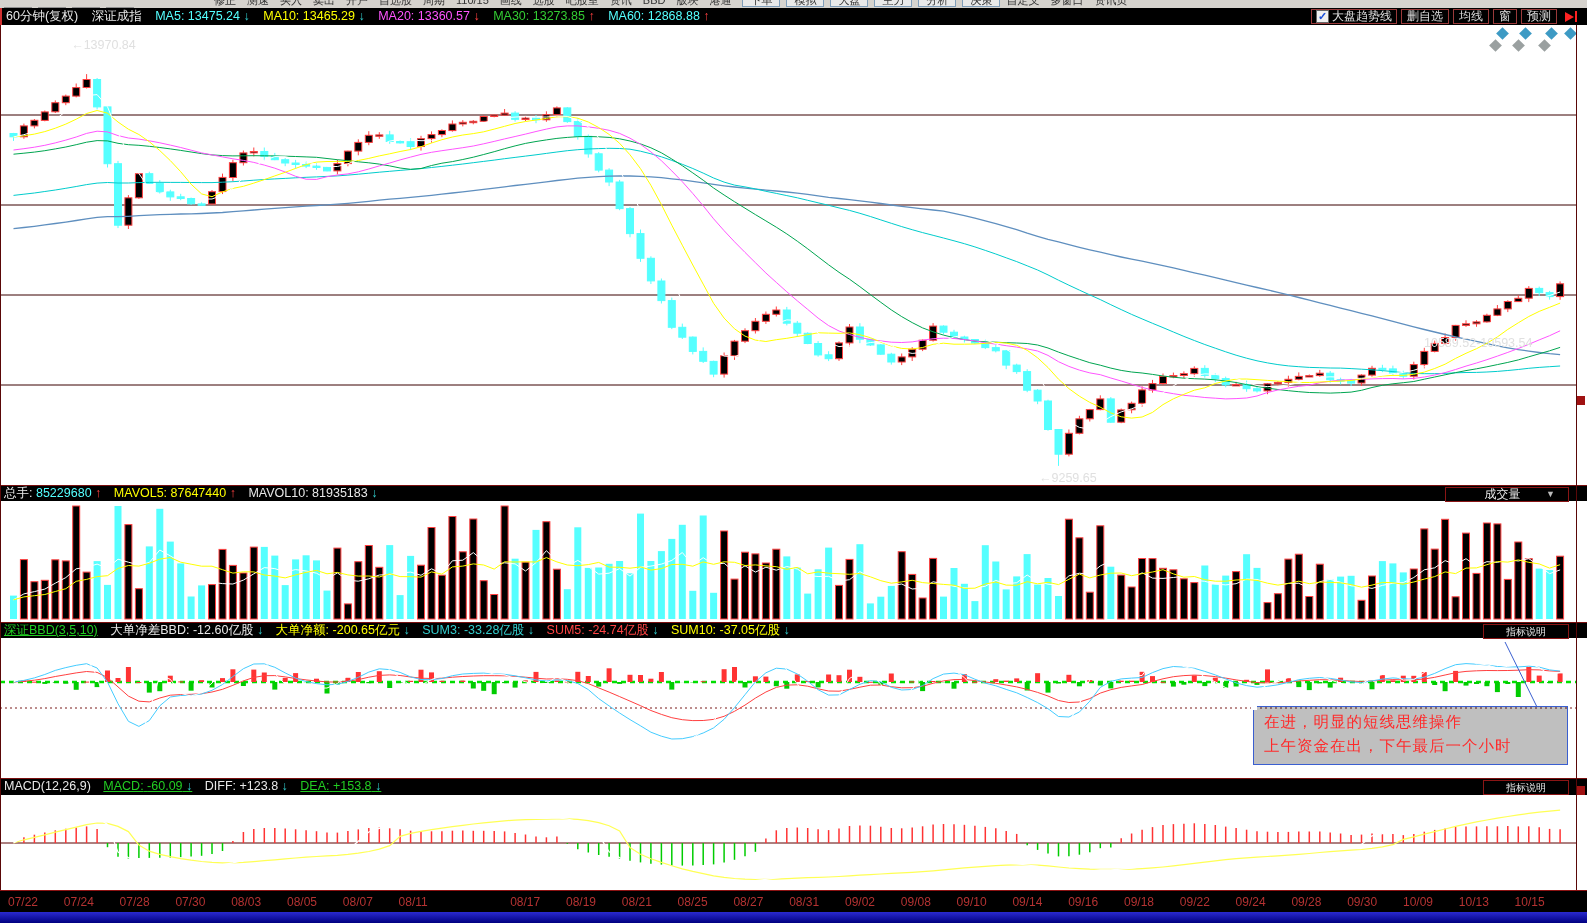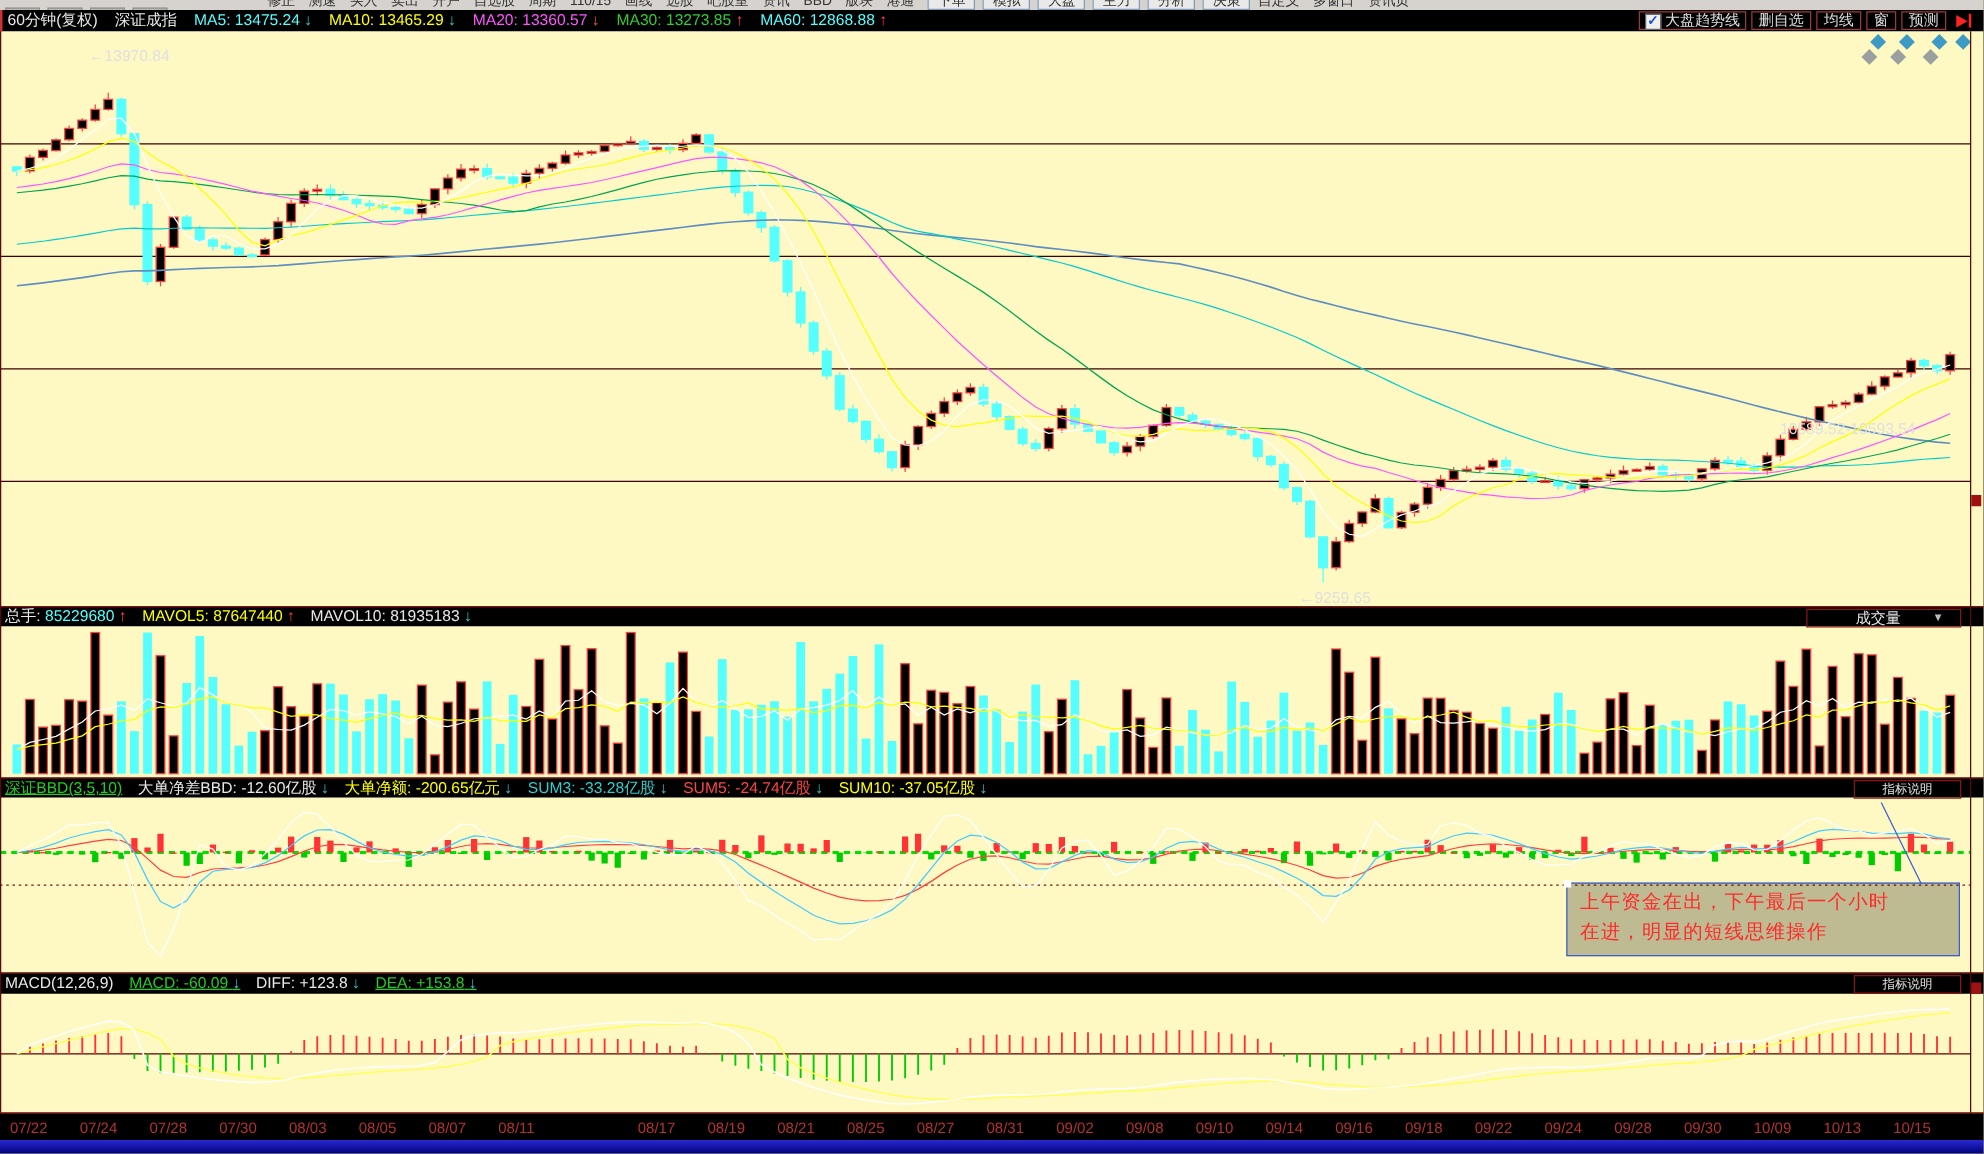--- a/index.html
+++ b/index.html
@@ -1,16 +1,16 @@
 <!DOCTYPE html>
 <html><head>
 <meta charset="utf-8">
 <style>
   html,body{margin:0;padding:0;background:#000;}
-  #app{position:relative;width:1587px;height:923px;background:#fef9c3;overflow:hidden;
+  #app{position:relative;width:1587px;height:923px;background:#ffffff;overflow:hidden;
        font-family:"Liberation Sans",sans-serif;-webkit-font-smoothing:none;}
   .abs{position:absolute;}
 
   
   #menustrip{left:0;top:0;width:1587px;height:8px;background:#d6d3ce;overflow:hidden;color:#333;}
   #menuicons{position:absolute;left:4px;top:0px;white-space:nowrap;}
   .mico{display:inline-block;width:26px;height:5px;background:#bcb9b2;border:1px solid #8f8f8f;margin-right:6px;}
   #menuline{position:absolute;left:214px;top:-7px;white-space:nowrap;font-size:11px;}
   #menuline span{margin-right:11px;}
   #menuline span.mbtn{border:1px solid #7f9db9;background:#e9e9e9;padding:0 7px;margin-right:6px;}
@@ -737,22 +737,22 @@
       <rect x="1515.8" y="44" width="5" height="15.0" fill="#00cc00"></rect>
       <rect x="1526.3" y="29.0" width="5" height="15.0" fill="#ff3333"></rect>
       <rect x="1536.7" y="37.6" width="5" height="6.4" fill="#ff3333"></rect>
       <rect x="1547.1" y="44" width="5" height="1.1" fill="#00cc00"></rect>
       <rect x="1557.6" y="35.4" width="5" height="8.6" fill="#ff3333"></rect>
       <polyline fill="none" stroke="#ff4040" stroke-width="1" points="13.5,44.0 23.9,43.3 34.4,42.2 44.8,40.6 55.3,38.5 65.8,36.7 76.2,34.9 86.6,33.5 97.1,34.4 107.5,39.6 118.0,48.9 128.4,58.1 138.9,63.2 149.3,63.9 159.8,60.0 170.3,57.2 180.7,56.6 191.1,56.3 201.6,55.7 212.0,54.0 222.5,51.3 232.9,47.3 243.4,42.9 253.8,39.4 264.3,37.7 274.8,37.6 285.2,38.9 295.6,40.5 306.1,41.9 316.5,43.0 327.0,43.9 337.4,44.1 347.9,43.2 358.3,41.6 368.8,39.2 379.3,37.4 389.7,36.9 400.1,37.5 410.6,39.0 421.0,40.2 431.5,40.5 441.9,40.2 452.4,39.2 462.8,38.5 473.3,38.0 483.7,37.7 494.2,37.7 504.6,37.8 515.1,38.3 525.5,39.2 536.0,40.2 546.4,41.0 556.9,40.8 567.3,41.3 577.8,42.7 588.3,45.6 598.7,49.9 609.1,54.1 619.6,58.6 630.0,63.1 640.5,67.7 650.9,72.5 661.4,76.4 671.8,79.7 682.3,81.7 692.8,82.6 703.2,82.5 713.6,81.4 724.1,78.3 734.5,73.3 745.0,67.1 755.4,60.1 765.9,54.0 776.3,49.4 786.8,47.1 797.3,46.8 807.7,48.2 818.1,50.8 828.6,53.0 839.0,53.2 849.5,51.4 859.9,49.2 870.4,47.2 880.8,47.0 891.3,48.7 901.7,49.8 912.2,49.7 922.6,48.3 933.1,45.3 943.5,42.9 954.0,41.6 964.4,41.4 974.9,42.6 985.3,44.0 995.8,45.3 1006.2,47.0 1016.7,48.9 1027.2,51.4 1037.6,54.4 1048.0,58.0 1058.5,62.5 1068.9,64.5 1079.4,64.0 1089.8,60.6 1100.3,55.1 1110.8,51.7 1121.2,49.4 1131.6,47.9 1142.1,46.5 1152.5,43.5 1163.0,40.8 1173.4,38.7 1183.9,37.6 1194.3,37.1 1204.8,37.6 1215.3,38.6 1225.7,40.1 1236.1,41.9 1246.6,43.4 1257.0,44.6 1267.5,44.8 1277.9,44.7 1288.4,44.0 1298.8,43.0 1309.3,42.3 1319.8,41.7 1330.2,41.8 1340.6,42.3 1351.1,43.1 1361.5,43.5 1372.0,43.0 1382.4,42.2 1392.9,41.6 1403.3,41.8 1413.8,41.8 1424.3,41.0 1434.7,39.3 1445.1,37.0 1455.6,34.7 1466.0,33.4 1476.5,32.8 1486.9,32.5 1497.4,32.6 1507.8,32.5 1518.3,32.2 1528.8,31.7 1539.2,31.9 1549.6,32.9 1560.1,33.4"></polyline>
       <polyline fill="none" stroke="#44ccff" stroke-width="1" points="13.5,44.0 23.9,42.4 34.4,39.9 44.8,36.5 55.3,32.4 65.8,29.6 76.2,27.3 86.6,25.7 97.1,30.0 107.5,44.1 118.0,65.7 128.4,83.3 138.9,88.4 149.3,82.6 159.8,67.8 170.3,59.0 180.7,57.5 191.1,57.2 201.6,56.0 212.0,52.3 222.5,46.5 232.9,38.5 243.4,30.7 253.8,26.0 264.3,25.8 274.8,29.3 285.2,34.9 295.6,40.1 306.1,43.6 316.5,45.6 327.0,46.8 337.4,46.4 347.9,43.5 358.3,39.3 368.8,34.1 379.3,30.8 389.7,31.6 400.1,34.4 410.6,38.9 421.0,41.5 431.5,41.7 441.9,40.5 452.4,37.7 462.8,36.0 473.3,35.4 483.7,35.1 494.2,35.7 504.6,36.3 515.1,37.8 525.5,39.8 536.0,41.9 546.4,43.0 556.9,41.8 567.3,42.5 577.8,45.5 588.3,51.6 598.7,60.6 609.1,67.9 619.6,75.0 630.0,81.6 640.5,87.8 650.9,94.2 661.4,98.2 671.8,101.0 682.3,100.7 692.8,98.6 703.2,95.0 713.6,89.9 724.1,81.3 734.5,69.6 745.0,56.7 755.4,43.8 765.9,34.8 776.3,30.2 786.8,31.1 797.3,36.0 807.7,43.2 818.1,51.7 828.6,57.1 839.0,56.9 849.5,51.5 859.9,46.3 870.4,42.6 880.8,43.8 891.3,49.3 901.7,52.0 912.2,51.5 922.6,47.6 933.1,40.6 943.5,36.1 954.0,35.1 964.4,36.7 974.9,41.2 985.3,45.1 995.8,47.8 1006.2,51.4 1016.7,54.8 1027.2,59.5 1037.6,64.6 1048.0,70.7 1058.5,78.5 1068.9,79.0 1079.4,74.0 1089.8,63.2 1100.3,49.4 1110.8,43.4 1121.2,40.9 1131.6,40.1 1142.1,39.5 1152.5,34.6 1163.0,30.6 1173.4,28.5 1183.9,29.1 1194.3,30.3 1204.8,33.4 1215.3,36.9 1225.7,40.9 1236.1,44.9 1246.6,47.6 1257.0,49.2 1267.5,48.3 1277.9,46.8 1288.4,44.4 1298.8,41.7 1309.3,40.3 1319.8,39.5 1330.2,40.4 1340.6,42.0 1351.1,43.9 1361.5,44.6 1372.0,42.9 1382.4,41.1 1392.9,39.9 1403.3,40.7 1413.8,41.1 1424.3,39.2 1434.7,35.4 1445.1,30.7 1455.6,26.7 1466.0,25.6 1476.5,26.2 1486.9,27.0 1497.4,28.5 1507.8,28.9 1518.3,28.9 1528.8,28.2 1539.2,29.1 1549.6,31.9 1560.1,33.1"></polyline>
       <polyline fill="none" stroke="#ffffff" stroke-width="1" points="13.5,44.0 23.9,38.6 34.4,34.0 44.8,28.3 55.3,21.8 65.8,21.8 76.2,20.3 86.6,20.0 97.1,38.1 107.5,75.6 118.0,115.9 128.4,126.7 138.9,104.8 149.3,74.0 159.8,37.4 170.3,41.3 180.7,55.4 191.1,58.0 201.6,54.7 212.0,45.0 222.5,33.9 232.9,20.1 243.4,12.0 253.8,13.4 264.3,23.3 274.8,35.6 285.2,46.3 295.6,51.2 306.1,51.3 316.5,50.2 327.0,50.0 337.4,45.5 347.9,37.1 358.3,29.3 368.8,21.4 379.3,22.2 389.7,32.0 400.1,39.7 410.6,48.1 421.0,47.2 431.5,41.6 441.9,37.7 452.4,30.7 462.8,31.4 473.3,33.2 483.7,33.4 494.2,36.1 504.6,36.8 515.1,40.6 525.5,43.7 536.0,46.2 546.4,45.5 556.9,38.8 567.3,44.0 577.8,52.2 588.3,66.2 598.7,82.3 609.1,86.8 619.6,94.2 630.0,100.4 640.5,106.6 650.9,114.1 661.4,113.1 671.8,113.6 682.3,106.4 692.8,99.8 703.2,92.8 713.6,83.5 724.1,66.5 734.5,46.4 745.0,29.6 755.4,15.2 765.9,13.8 776.3,18.4 786.8,31.8 797.3,45.9 807.7,59.1 818.1,71.3 828.6,70.7 839.0,57.7 849.5,40.4 859.9,35.0 870.4,34.2 880.8,46.3 891.3,62.2 901.7,58.9 912.2,51.1 922.6,39.4 933.1,24.6 943.5,25.3 954.0,31.7 964.4,39.6 974.9,50.9 985.3,53.9 995.8,54.1 1006.2,60.1 1016.7,63.5 1027.2,71.7 1037.6,78.2 1048.0,87.4 1058.5,99.5 1068.9,84.0 1079.4,66.2 1089.8,41.5 1100.3,19.2 1110.8,30.2 1121.2,35.0 1131.6,37.9 1142.1,37.5 1152.5,22.6 1163.0,20.3 1173.4,22.2 1183.9,28.7 1194.3,31.3 1204.8,39.2 1215.3,43.9 1225.7,49.6 1236.1,53.9 1246.6,53.9 1257.0,53.4 1267.5,46.6 1277.9,43.8 1288.4,39.3 1298.8,35.2 1309.3,37.0 1319.8,37.1 1330.2,41.9 1340.6,45.3 1351.1,48.2 1361.5,46.3 1372.0,39.1 1382.4,36.6 1392.9,36.7 1403.3,42.1 1413.8,41.6 1424.3,34.5 1434.7,25.9 1445.1,18.8 1455.6,16.1 1466.0,21.0 1476.5,25.6 1486.9,26.8 1497.4,30.1 1507.8,28.3 1518.3,27.0 1528.8,25.0 1539.2,29.6 1549.6,36.8 1560.1,34.4"></polyline>
     </svg>
   <div class="abs" id="annot">
+    <div>在进，明显的短线思维操作</div>
     <div>上午资金在出，下午最后一个小时</div>
-    <div>在进，明显的短线思维操作</div>
   </div>
 
   <div class="abs phead" style="top:778px;height:17px">
     <span class="c-wht">MACD(12,26,9)</span>
     <span class="c-grn"><i style="font-style:normal">MACD:</i> <i style="font-style:normal">-60.09</i> <b class="ad">↓</b></span>
     <span class="c-wht"><i style="font-style:normal">DIFF:</i> <i style="font-style:normal">+123.8</i> <b class="ad">↓</b></span>
     <span class="c-grn"><i style="font-style:normal">DEA:</i> <i style="font-style:normal">+153.8</i> <b class="ad">↓</b></span>
     <span class="indbtn">指标说明</span>
   </div>
   <svg class="abs" id="macdsvg" width="1577" height="94">

